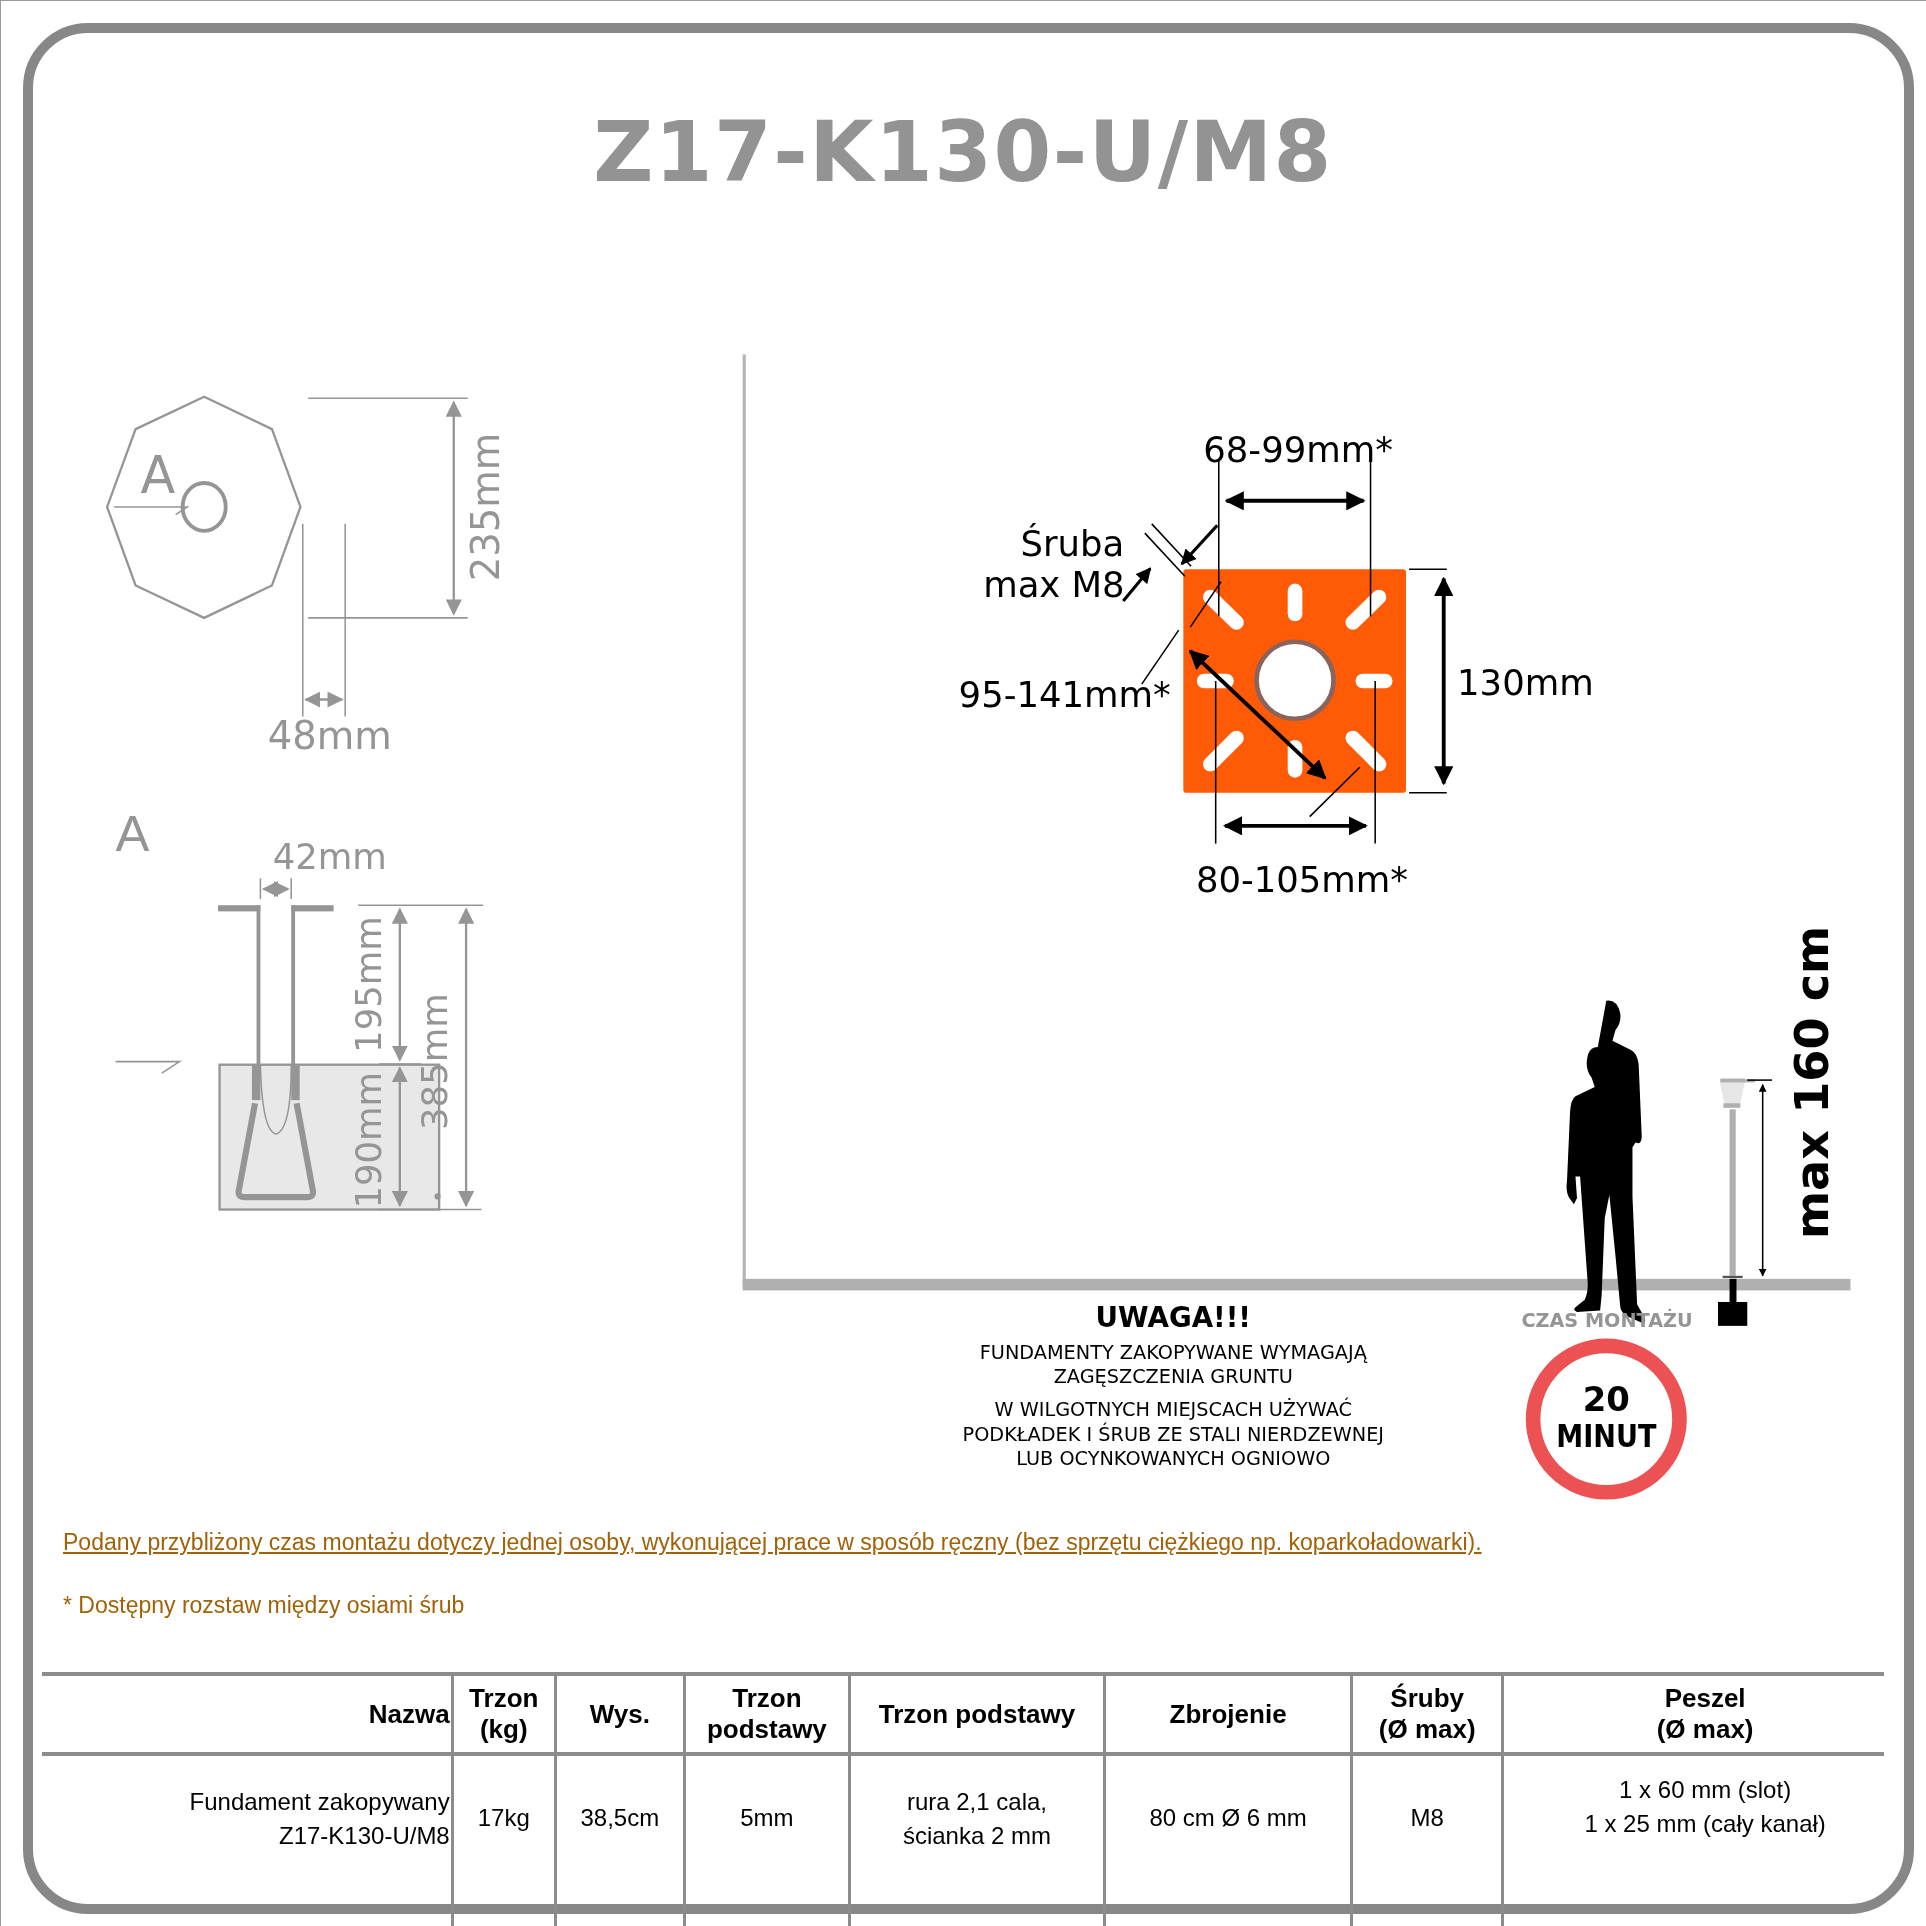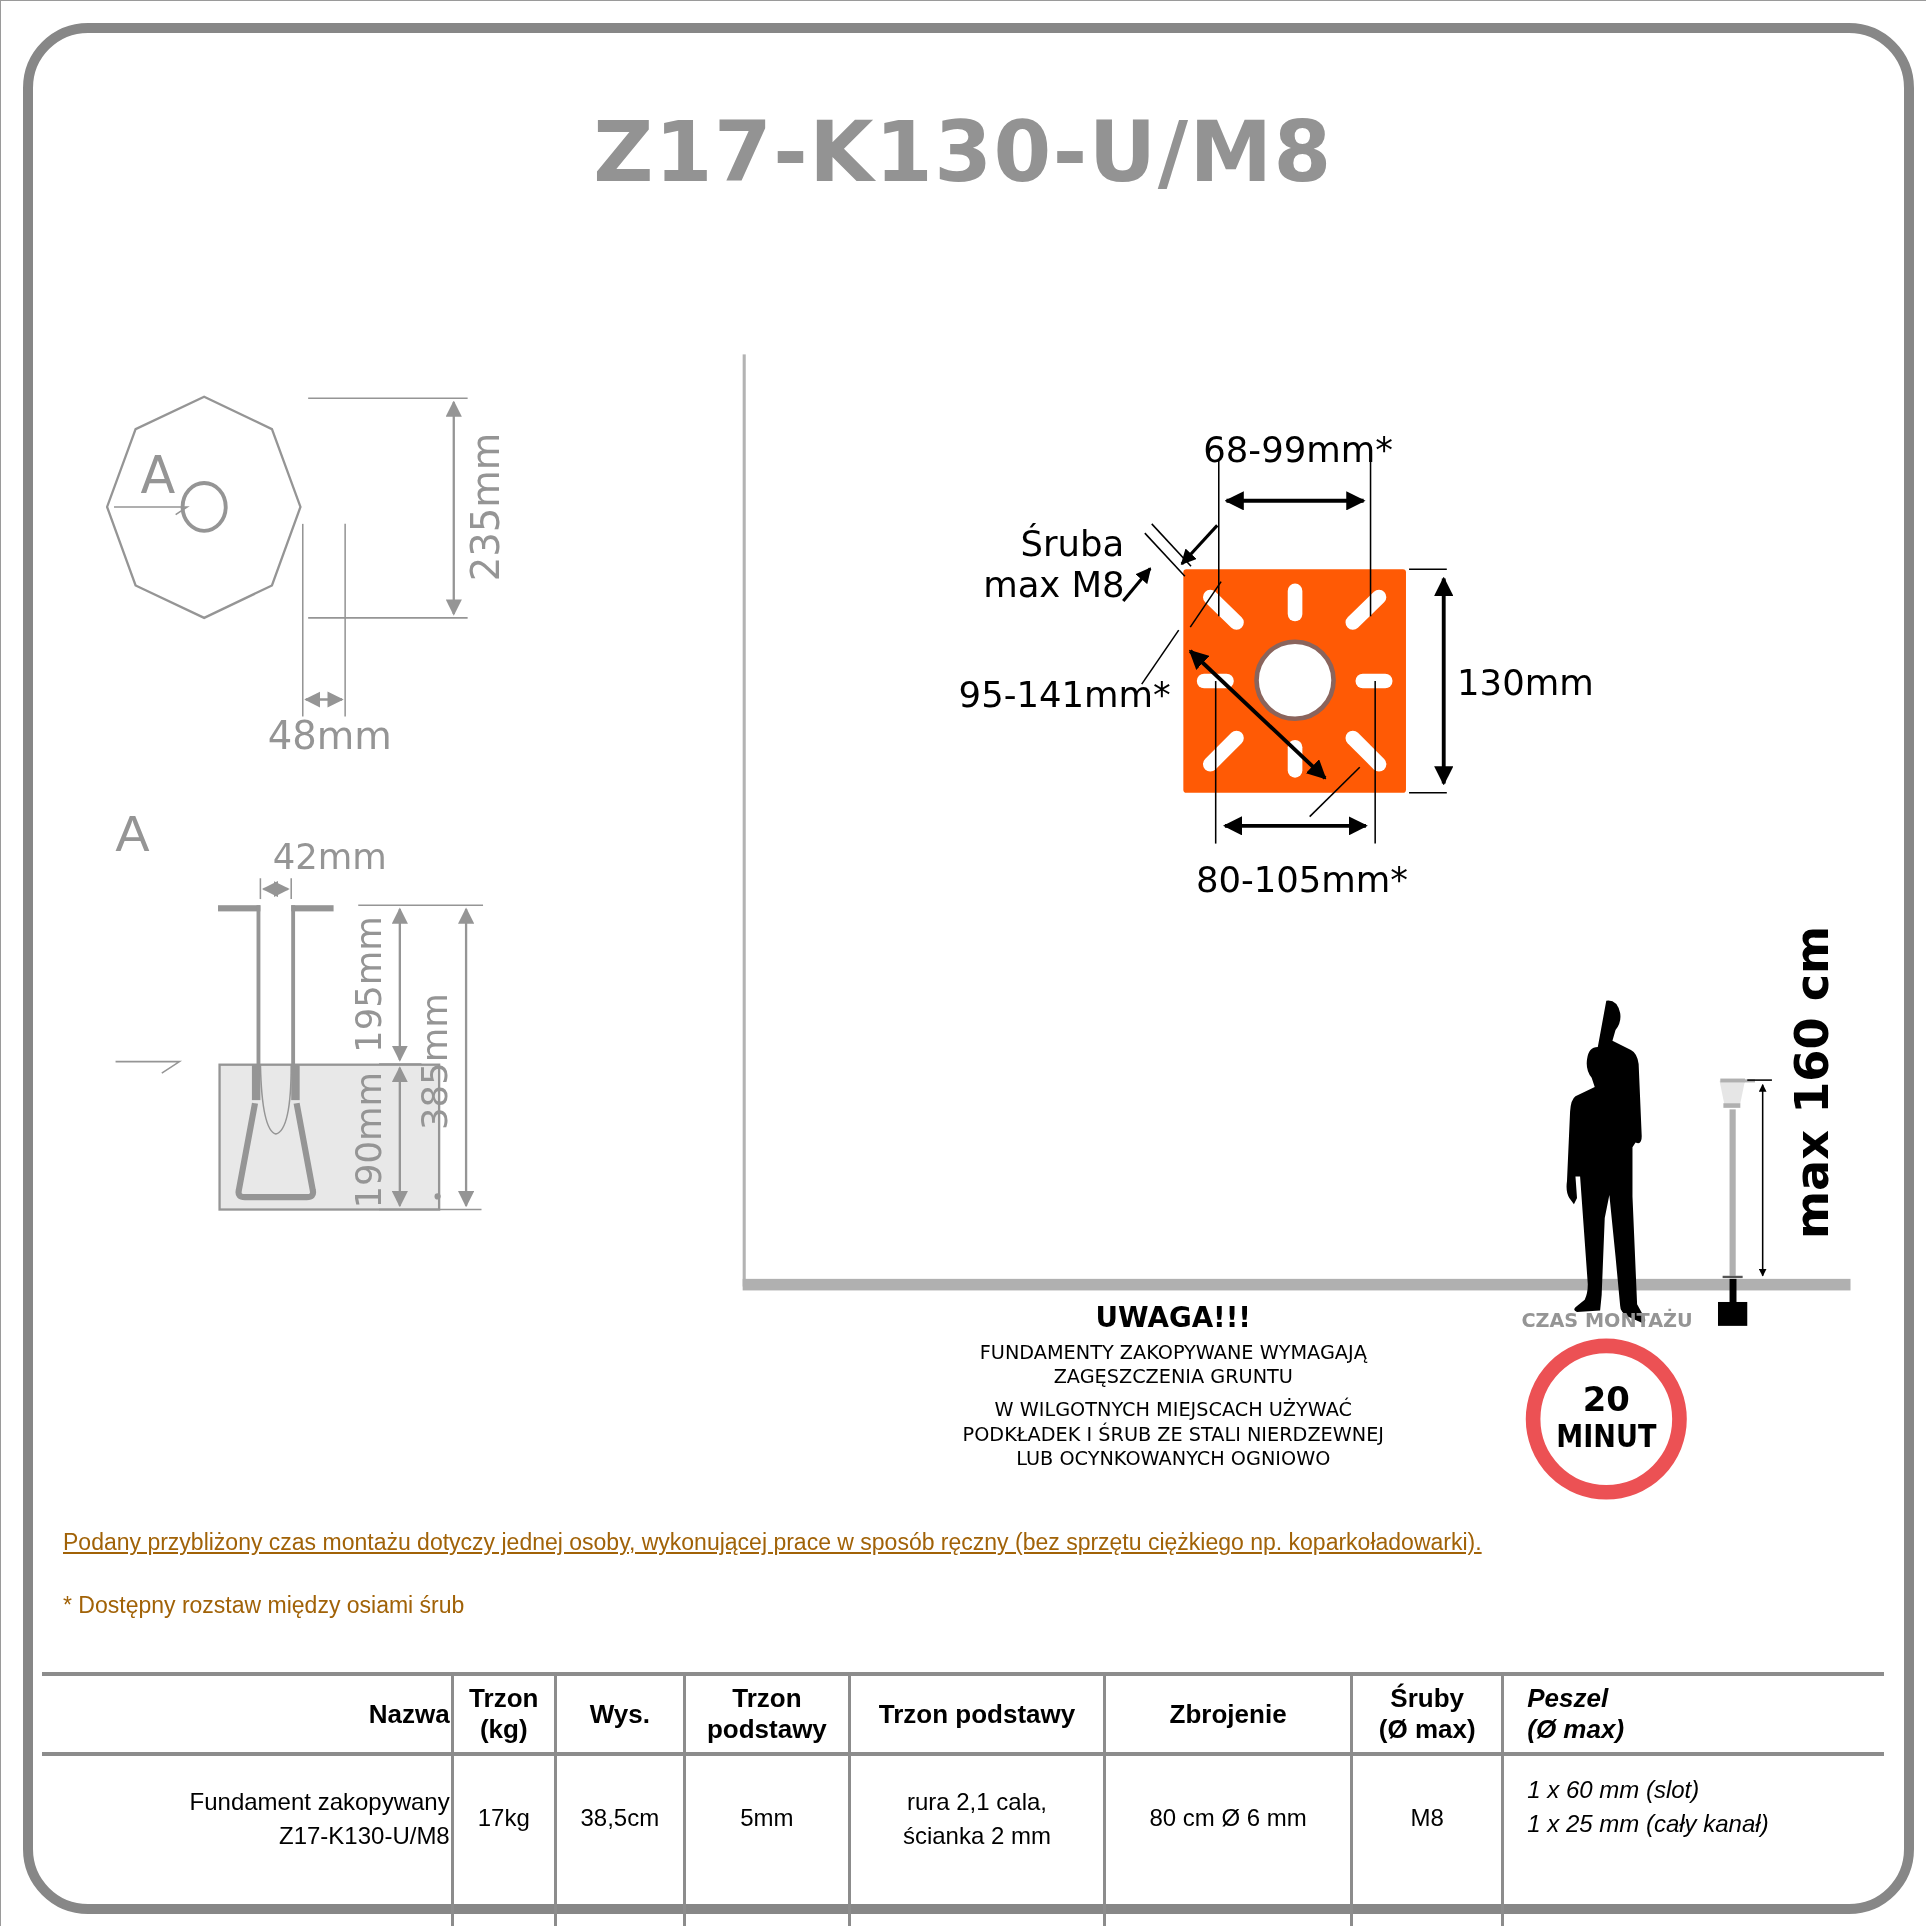--- a/index.html
+++ b/index.html
@@ -5,21 +5,21 @@
   html, body { margin:0; padding:0; background:#ffffff; }
   body { width:1926px; height:1926px; position:relative; overflow:hidden; font-family:"DejaVu Sans", sans-serif; }
   .outer-border { position:absolute; left:0; top:0; width:1925px; height:1925px; border:0.8px solid #9a9a9a; }
   .frame { position:absolute; left:23px; top:23px; width:1871px; height:1871px; border:10px solid #878787; border-radius:65px; }
   .title { position:absolute; left:0; width:1926px; top:104px; text-align:center; font-family:"DejaVu Sans", sans-serif; font-weight:bold; font-size:83px; color:#939393; letter-spacing:1.5px; }
   svg.drawing { position:absolute; left:0; top:0; }
   .note { position:absolute; left:63px; font-family:"Liberation Sans", sans-serif; font-size:23px; color:#a16207; white-space:nowrap; }
   table.spec { position:absolute; left:42px; top:1672px; width:1842px; border-collapse:collapse; font-family:"Liberation Sans", sans-serif; color:#000; }
   table.spec th, table.spec td { border-left:3.1px solid #8c8c8c; text-align:center; vertical-align:middle; }
   table.spec th:first-child, table.spec td:first-child { border-left:none; text-align:right; padding-left:39px; }
-  table.spec th:last-child, table.spec td:last-child { text-align:left; padding-left:23px;font-style:italic; }
+  table.spec th:last-child, table.spec td:last-child { text-align:center; padding-left:23px; }
   table.spec thead tr { border-top:4.6px solid #8c8c8c; border-bottom:4.6px solid #8c8c8c; }
   table.spec th { font-weight:bold; font-size:26px; height:74px; line-height:31px; }
   table.spec td { font-size:24px; height:131px; line-height:34px; vertical-align:top; padding-top:29px; }
   .cell-line { display:block; }
 </style>
 </head>
 <body>
 
 <div class="outer-border"></div>
 <div class="frame"></div>

